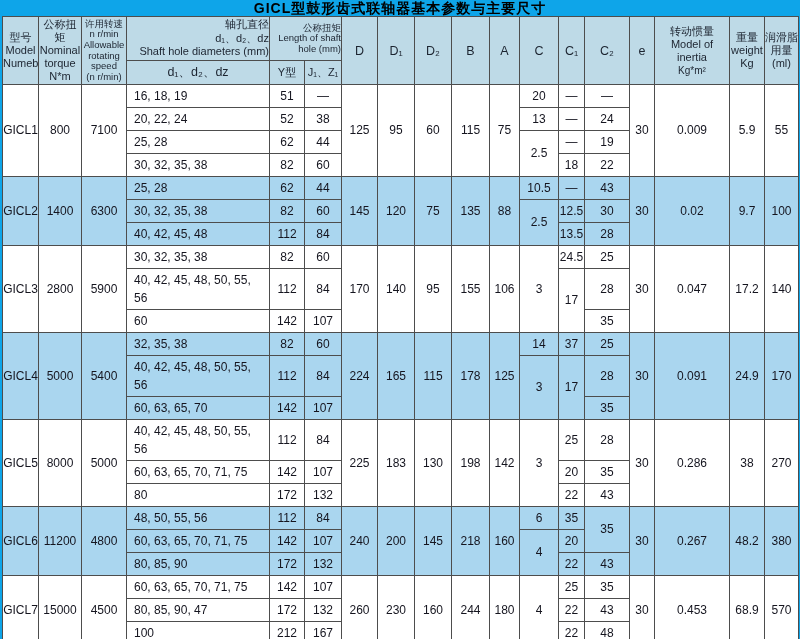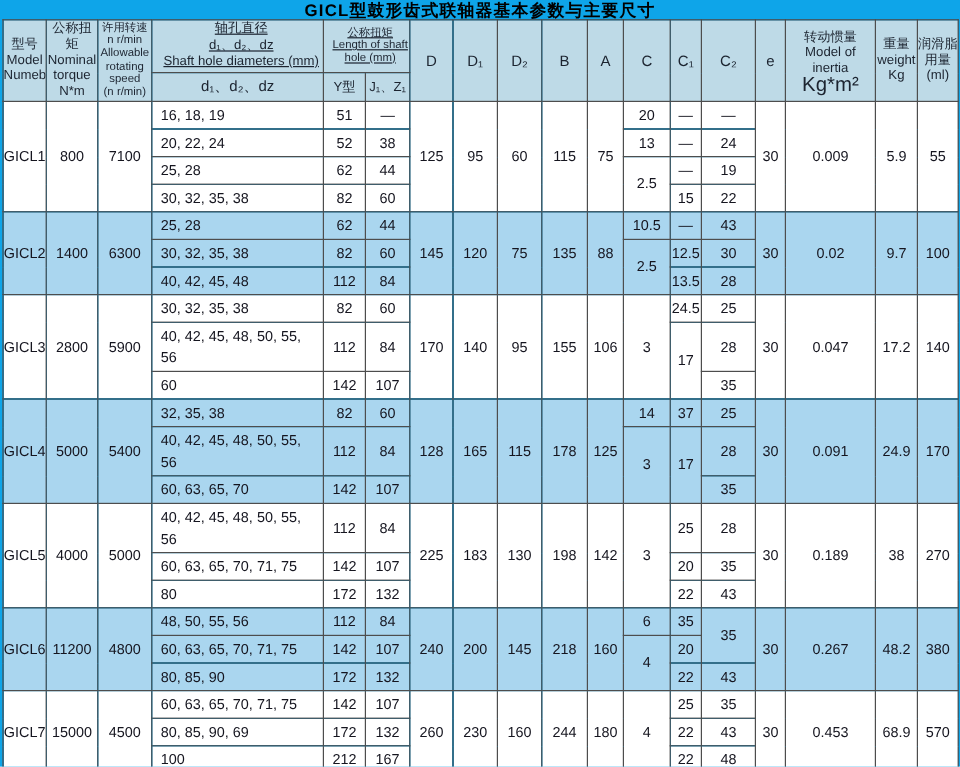--- a/index.html
+++ b/index.html
@@ -9,25 +9,25 @@
   .title { position:absolute; top:0; left:0; right:0; text-align:center;
            font-size:14px; font-weight:bold; color:#000; letter-spacing:1px; }
   table { position:absolute; top:16px; left:2px; width:796px;
           border-collapse:collapse; table-layout:fixed; }
   td,th { border:1px solid #4d4d4d; padding:0; text-align:center;
           color:#15151f; overflow:hidden; }
   thead th { background:#bedae7; font-weight:normal; font-size:11px; color:#1c2430; vertical-align:middle; }
   thead .hr1 { height:44px; }
   thead .hr2 { height:24px; }
   thead th div { line-height:13px; }
-  th.hl { text-align:center; padding-left:6px;text-decoration:underline; }
+  th.hl { text-align:right; padding-left:6px; }
   th.hl div { line-height:13.5px; }
   th.small div { font-size:9.5px; line-height:10.6px; }
   th.big, td.big { font-size:12.5px; }
-  .sup { font-size:17px; }
+  .sup { font-size:10px; }
   tbody td { font-size:12px; height:21px; vertical-align:middle; line-height:1.4; }
   tbody tr.w td { background:#ffffff; }
   tbody tr.b td { background:#aad6ef; }
   td.dcol { text-align:left; padding:2px 4px 2px 7px; white-space:pre-line; line-height:18px; }
   td.model { font-size:12px; }
 </style>
 </head>
 <body>
 
 <div class="page">
@@ -151,21 +151,21 @@
           <td>62</td>
           <td>44</td>
           <td rowspan="2">2.5</td>
           <td>—</td>
           <td>19</td>
         </tr>
         <tr class="w">
           <td class="dcol">30, 32, 35, 38</td>
           <td>82</td>
           <td>60</td>
-          <td>15</td>
+          <td>18</td>
           <td>22</td>
         </tr>
         <tr class="b">
           <td rowspan="3" class="model">GICL2</td>
           <td rowspan="3">1400</td>
           <td rowspan="3">6300</td>
           <td class="dcol">25, 28</td>
           <td>62</td>
           <td>44</td>
           <td rowspan="3">145</td>
@@ -230,21 +230,21 @@
           <td>107</td>
           <td>35</td>
         </tr>
         <tr class="b">
           <td rowspan="3" class="model">GICL4</td>
           <td rowspan="3">5000</td>
           <td rowspan="3">5400</td>
           <td class="dcol">32, 35, 38</td>
           <td>82</td>
           <td>60</td>
-          <td rowspan="3">128</td>
+          <td rowspan="3">224</td>
           <td rowspan="3">165</td>
           <td rowspan="3">115</td>
           <td rowspan="3">178</td>
           <td rowspan="3">125</td>
           <td>14</td>
           <td>37</td>
           <td>25</td>
           <td rowspan="3">30</td>
           <td rowspan="3">0.091</td>
           <td rowspan="3">24.9</td>
@@ -260,36 +260,36 @@
           <td>28</td>
         </tr>
         <tr class="b">
           <td class="dcol">60, 63, 65, 70</td>
           <td>142</td>
           <td>107</td>
           <td>35</td>
         </tr>
         <tr class="w">
           <td rowspan="3" class="model">GICL5</td>
-          <td rowspan="3">4000</td>
+          <td rowspan="3">8000</td>
           <td rowspan="3">5000</td>
           <td class="dcol">40, 42, 45, 48, 50, 55,
 56</td>
           <td>112</td>
           <td>84</td>
           <td rowspan="3">225</td>
           <td rowspan="3">183</td>
           <td rowspan="3">130</td>
           <td rowspan="3">198</td>
           <td rowspan="3">142</td>
           <td rowspan="3">3</td>
           <td>25</td>
           <td>28</td>
           <td rowspan="3">30</td>
-          <td rowspan="3">0.189</td>
+          <td rowspan="3">0.286</td>
           <td rowspan="3">38</td>
           <td rowspan="3">270</td>
         </tr>
         <tr class="w">
           <td class="dcol">60, 63, 65, 70, 71, 75</td>
           <td>142</td>
           <td>107</td>
           <td>20</td>
           <td>35</td>
         </tr>
@@ -348,21 +348,21 @@
           <td rowspan="3">180</td>
           <td rowspan="3">4</td>
           <td>25</td>
           <td>35</td>
           <td rowspan="3">30</td>
           <td rowspan="3">0.453</td>
           <td rowspan="3">68.9</td>
           <td rowspan="3">570</td>
         </tr>
         <tr class="w">
-          <td class="dcol">80, 85, 90, 69</td>
+          <td class="dcol">80, 85, 90, 47</td>
           <td>172</td>
           <td>132</td>
           <td>22</td>
           <td>43</td>
         </tr>
         <tr class="w">
           <td class="dcol">100</td>
           <td>212</td>
           <td>167</td>
           <td>22</td>

